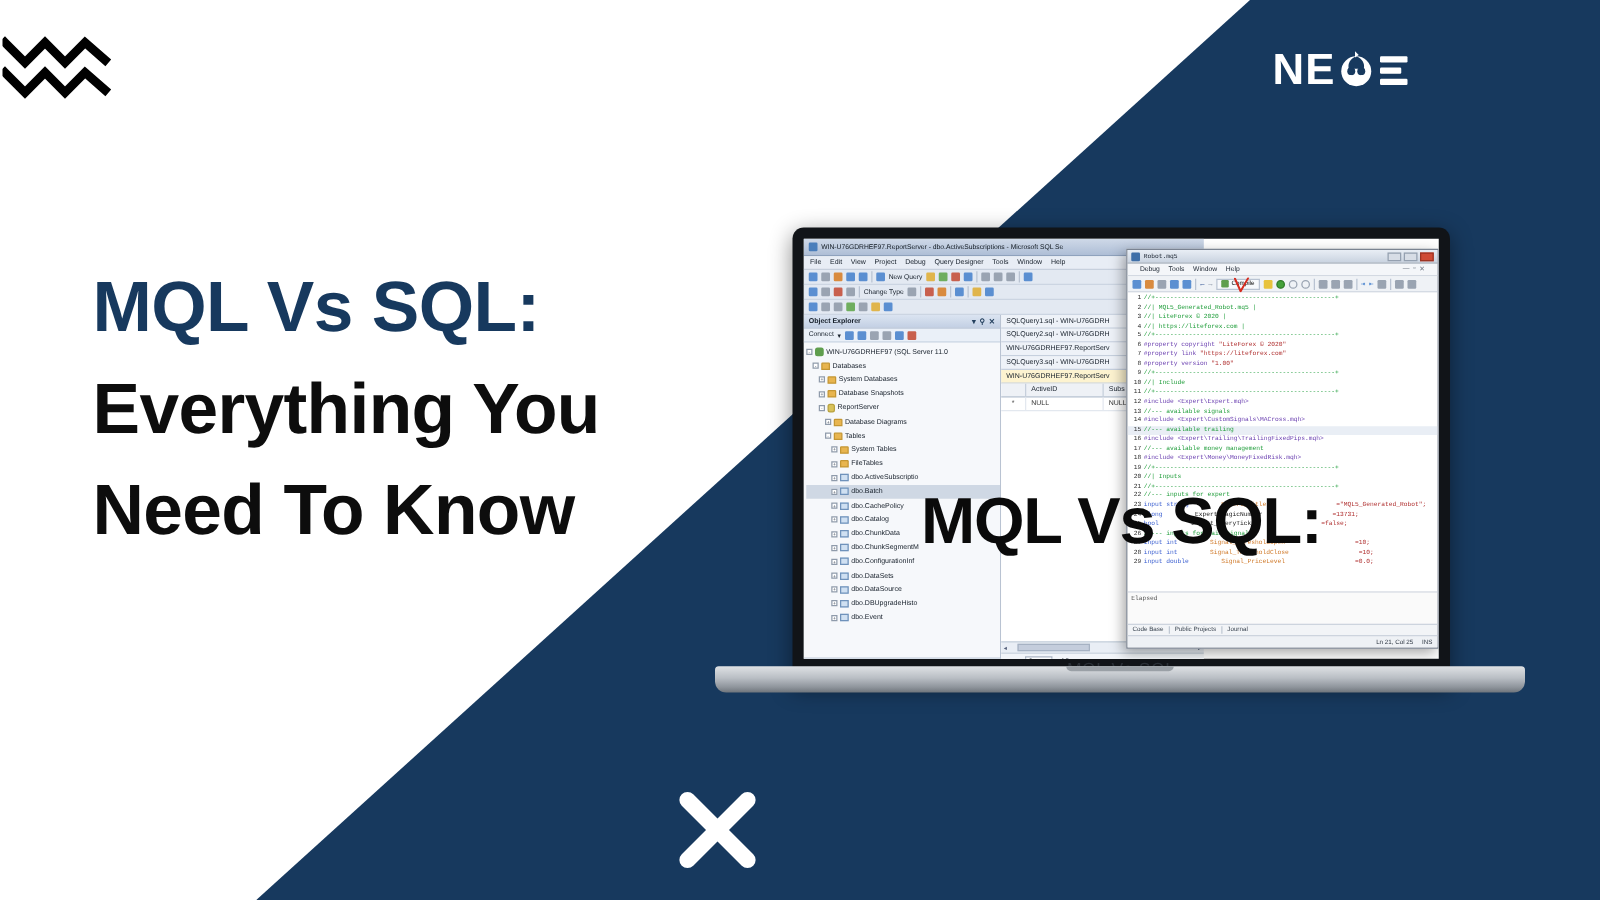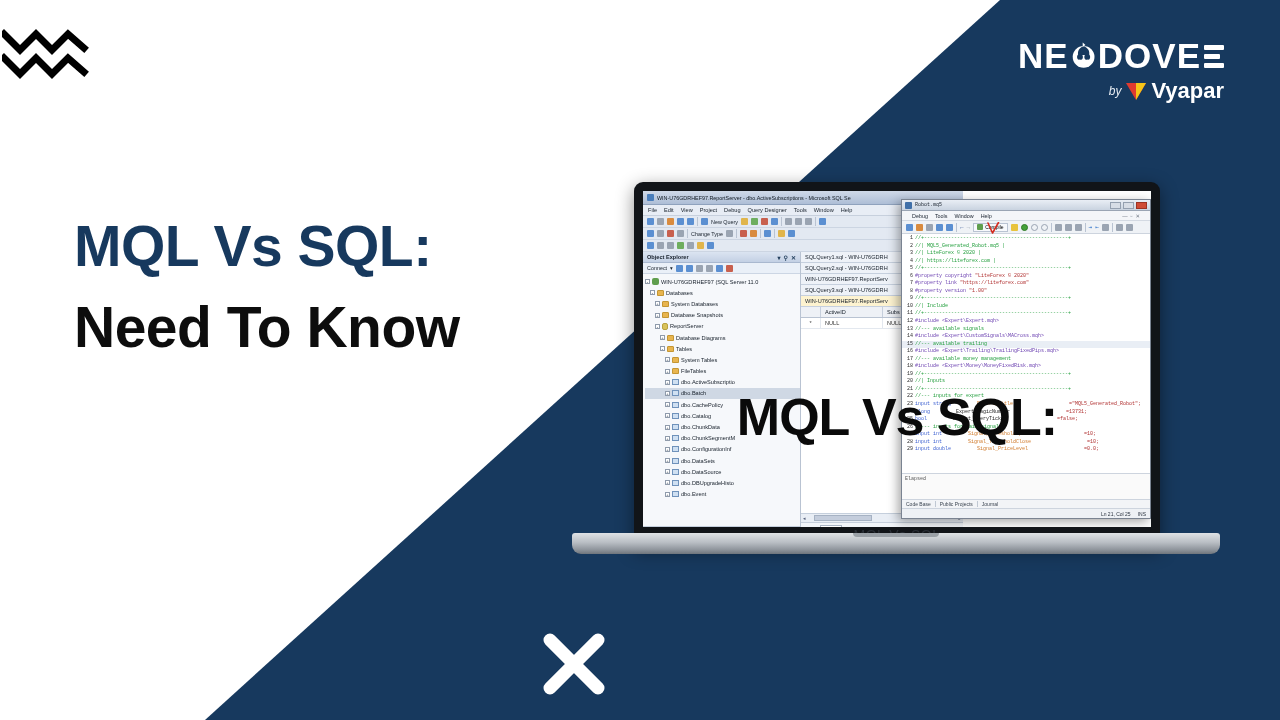--- a/index.html
+++ b/index.html
@@ -233,49 +233,41 @@
     <polyline points="2,34 18,50 34,34 50,50 66,34 82,48" fill="none" stroke="#000" stroke-width="7" stroke-linecap="square"></polyline>
   </svg>
 
   <svg class="x-mark" viewBox="0 0 92 92">
     <line x1="22" y1="22" x2="70" y2="70" stroke="#ffffff" stroke-width="13" stroke-linecap="round"></line>
     <line x1="70" y1="22" x2="22" y2="70" stroke="#ffffff" stroke-width="13" stroke-linecap="round"></line>
   </svg>
 
   <div class="headline">
     <span class="l1">MQL Vs SQL:</span>
+    <span class="l2">Everything You</span>
     <span class="l3">Need To Know</span>
   </div>
 
   <div class="logo">
     <div class="logo-word">
       <span>NE</span>
       <svg width="30" height="34" viewBox="0 0 30 34" style="margin:0 1px;">
         <circle cx="15" cy="18" r="12" fill="#ffffff"></circle>
         <path d="M15 6 C10 8, 8 12, 9 16 L21 16 C22 12, 20 8, 15 6 Z" fill="#17395e"></path>
         <circle cx="11" cy="18" r="3.2" fill="#17395e"></circle>
         <circle cx="19" cy="18" r="3.2" fill="#17395e"></circle>
         <rect x="9" y="21" width="3" height="8" rx="1.4" fill="#ffffff"></rect>
         <rect x="18" y="21" width="3" height="8" rx="1.4" fill="#ffffff"></rect>
         <path d="M14 2 L17 5 L14 7 Z" fill="#ffffff"></path>
       </svg>
-      <span>DOVE</span>
       <span class="logo-e">
           <i></i>
           <i></i>
           <i></i>
         </span>
-    </div>
-    <div class="logo-sub">
-      <span class="logo-by">by</span>
-      <svg width="22" height="20" viewBox="0 0 22 20">
-        <path d="M1 2 L21 2 L11 19 Z" fill="#e03a2f"></path>
-        <path d="M11 2 L21 2 L11 19 Z" fill="#f5c518"></path>
-      </svg>
-      <span class="logo-vy">Vyapar</span>
     </div>
   </div>
 
   <div class="laptop">
     <div class="lid">
       <div class="screen">
 
         <div class="ssms">
           <div class="ssms-title">
             <span class="ssms-ico"></span>

